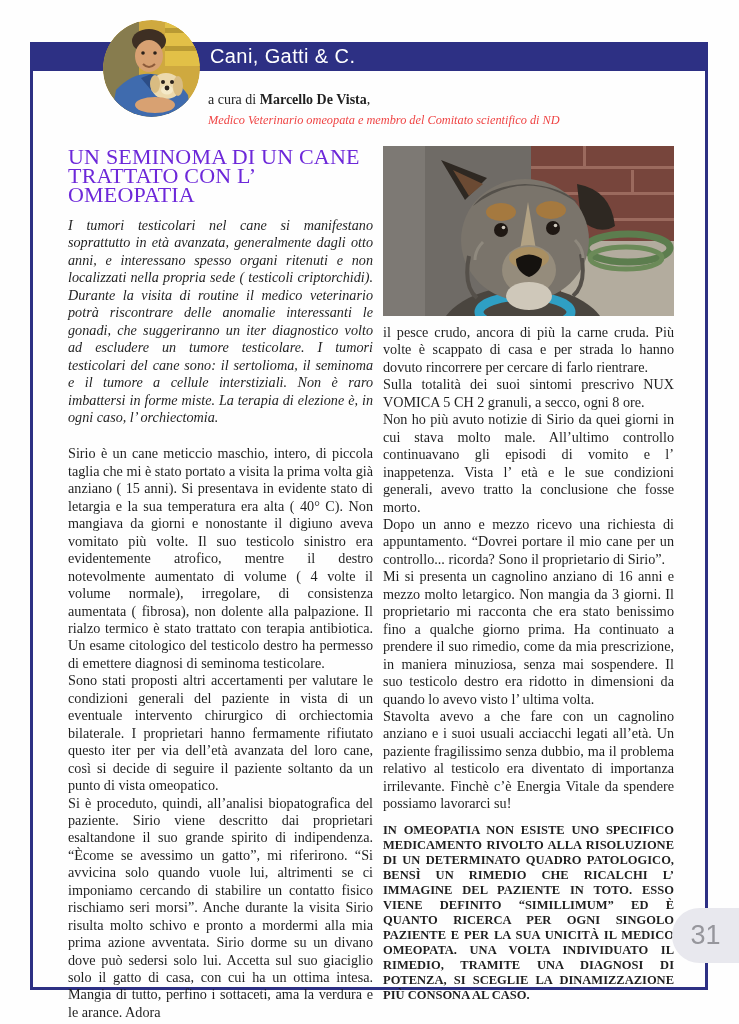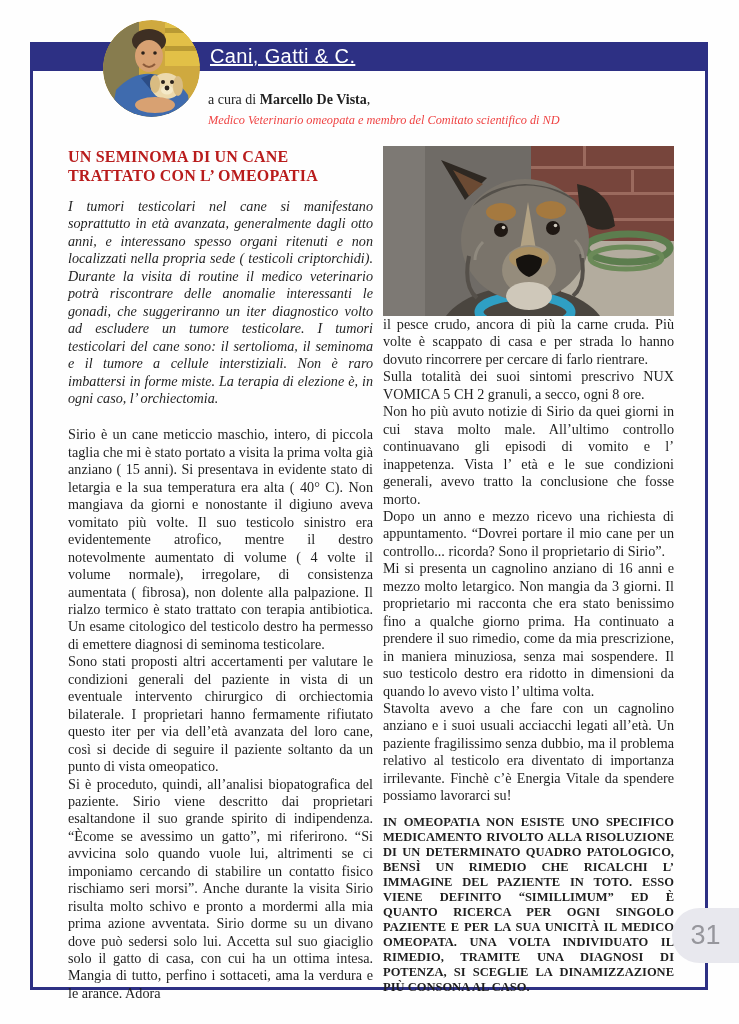--- a/index.html
+++ b/index.html
@@ -3,41 +3,41 @@
 <meta charset="utf-8">
 <style>
   html,body{margin:0;padding:0;background:#ffffff;}
   .page{position:relative;width:739px;height:1024px;background:#fefefe;overflow:hidden;
         font-family:"Liberation Serif",serif;color:#1f1f1f;}
   
   .frame{position:absolute;left:30px;top:42px;width:678px;height:948px;box-sizing:border-box;
          border:3px solid #2d3084;border-top:none;}
   .banner{position:absolute;left:30px;top:42px;width:678px;height:29px;background:#2d3084;}
   .banner-title{position:absolute;left:180px;top:0;line-height:29px;color:#ffffff;
-                font-family:"Liberation Sans",sans-serif;font-size:20px;letter-spacing:.4px;text-decoration:underline;}
+                font-family:"Liberation Sans",sans-serif;font-size:20px;letter-spacing:.4px;}
   
   .avatar{position:absolute;left:103px;top:20px;width:97px;height:97px;border-radius:50%;
           overflow:hidden;z-index:3;}
   
   .byline{position:absolute;left:208px;top:92px;font-size:14px;line-height:16px;}
   .byline-name{font-weight:bold;}
   .byline-role{font-style:italic;font-size:12.3px;margin-top:4px;color:#ef4444;}
   
   .col{position:absolute;}
   .col-left{left:68px;top:147px;width:305px;}
   .col-right{left:383px;top:146px;width:291px;}
-  .title{margin:0 0 11px 0;color:#b91c1c;font-size:16px;line-height:19px;font-weight:bold;
+  .title{margin:0 0 11px 0;color:#6d28d9;font-size:22px;line-height:19px;font-weight:normal;
          letter-spacing:.2px;}
   .title .tl{display:block;}
   p.body,.intro{margin:0;font-size:14.2px;line-height:17.45px;text-align:justify;
                 hyphens:auto;-webkit-hyphens:auto;}
   .intro{font-style:italic;margin-top:13px;}
   p.first{margin-top:19px;}
   .dog-photo{width:291px;height:170px;overflow:hidden;background:#6f6b66;}
-  .right-text{margin-top:0;}
+  .right-text{margin-top:8px;}
   .highlight{margin:10px 0 0 0;font-weight:bold;font-size:12.5px;line-height:15px;
              text-align:justify;hyphens:auto;-webkit-hyphens:auto;}
   
   .page-pill{position:absolute;left:672px;top:908px;width:67px;height:55px;background:#e8e8ee;
              border-radius:28px 0 0 28px;z-index:5;display:flex;align-items:center;
              justify-content:center;font-family:"Liberation Sans",sans-serif;font-size:27px;
              color:#96969c;}
 </style>
 </head>
 <body>

